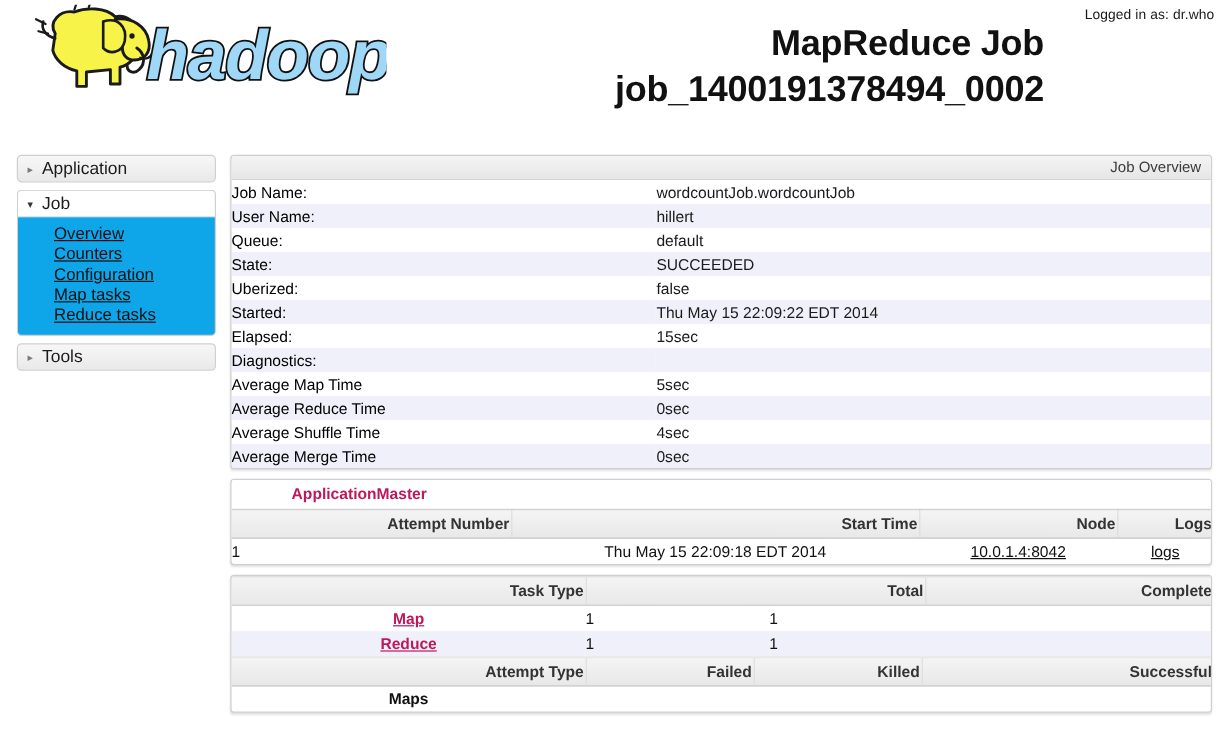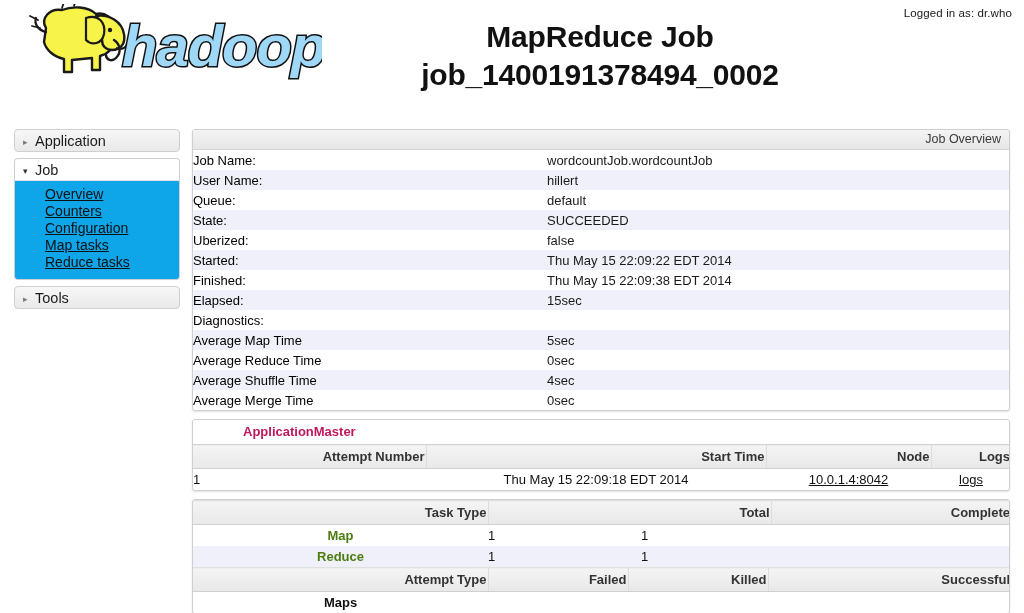--- a/index.html
+++ b/index.html
@@ -38,21 +38,21 @@
     left: 10px;
     top: 4px;
     width: 312px;
     height: 76px;
   }
   #page-title {
     position: absolute;
     left: 330px;
     top: 18px;
     width: 540px;
-    text-align: center;
+    text-align: right;
     font-size: 30px;
     font-weight: bold;
     line-height: 38px;
     color: #111111;
     letter-spacing: -0.2px;
   }
   #page-title .ln {
     display: block;
     white-space: nowrap;
   }
@@ -218,21 +218,22 @@
   td.c-num    { padding-left: 6px; text-align: left; }
   td.c-center { text-align: center; }
   td.c-bold   { text-align: center; font-weight: bold; }
 
   a.lnk {
     color: #111111;
     text-decoration: underline;
     cursor: pointer;
   }
   a.lnk-b {
-    color: #4d7c0f;
+    color: #be185d;
+    text-decoration: underline;
     font-weight: bold;
     cursor: pointer;
   }
 </style>
 </head>
 <body>
 
 <div id="header">
 
   <div id="logged-in">Logged in as: dr.who</div>
@@ -328,24 +329,20 @@
         </tr>
         <tr>
           <td class="k">Uberized:</td>
           <td class="v">false</td>
         </tr>
         <tr>
           <td class="k">Started:</td>
           <td class="v">Thu May 15 22:09:22 EDT 2014</td>
         </tr>
         <tr>
-          <td class="k">Finished:</td>
-          <td class="v">Thu May 15 22:09:38 EDT 2014</td>
-        </tr>
-        <tr>
           <td class="k">Elapsed:</td>
           <td class="v">15sec</td>
         </tr>
         <tr>
           <td class="k">Diagnostics:</td>
           <td class="v"></td>
         </tr>
         <tr>
           <td class="k">Average Map Time</td>
           <td class="v">5sec</td>

